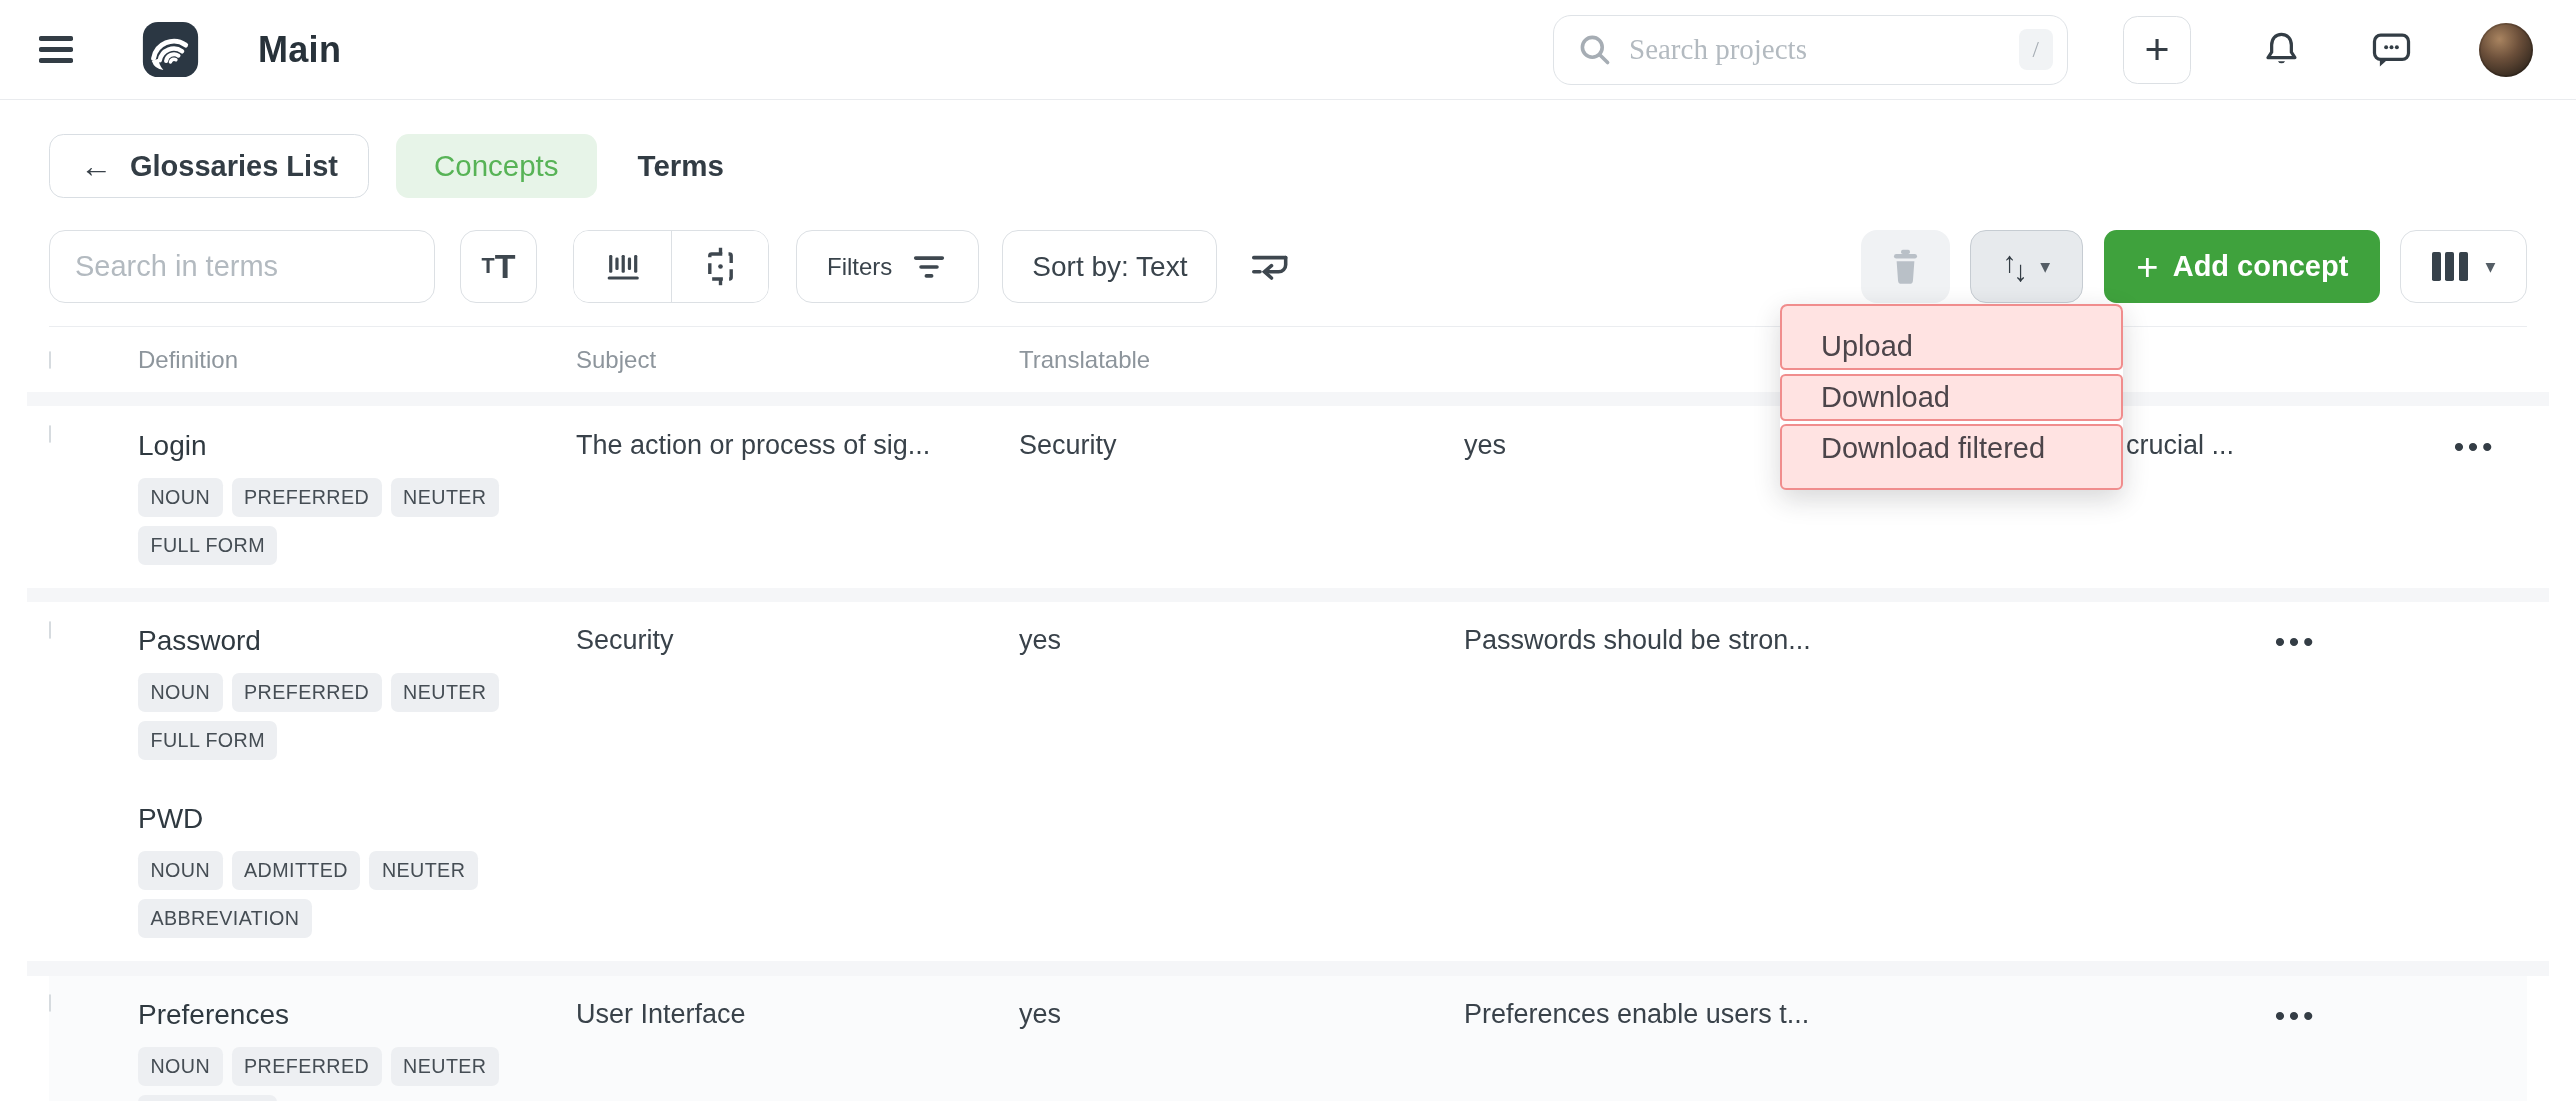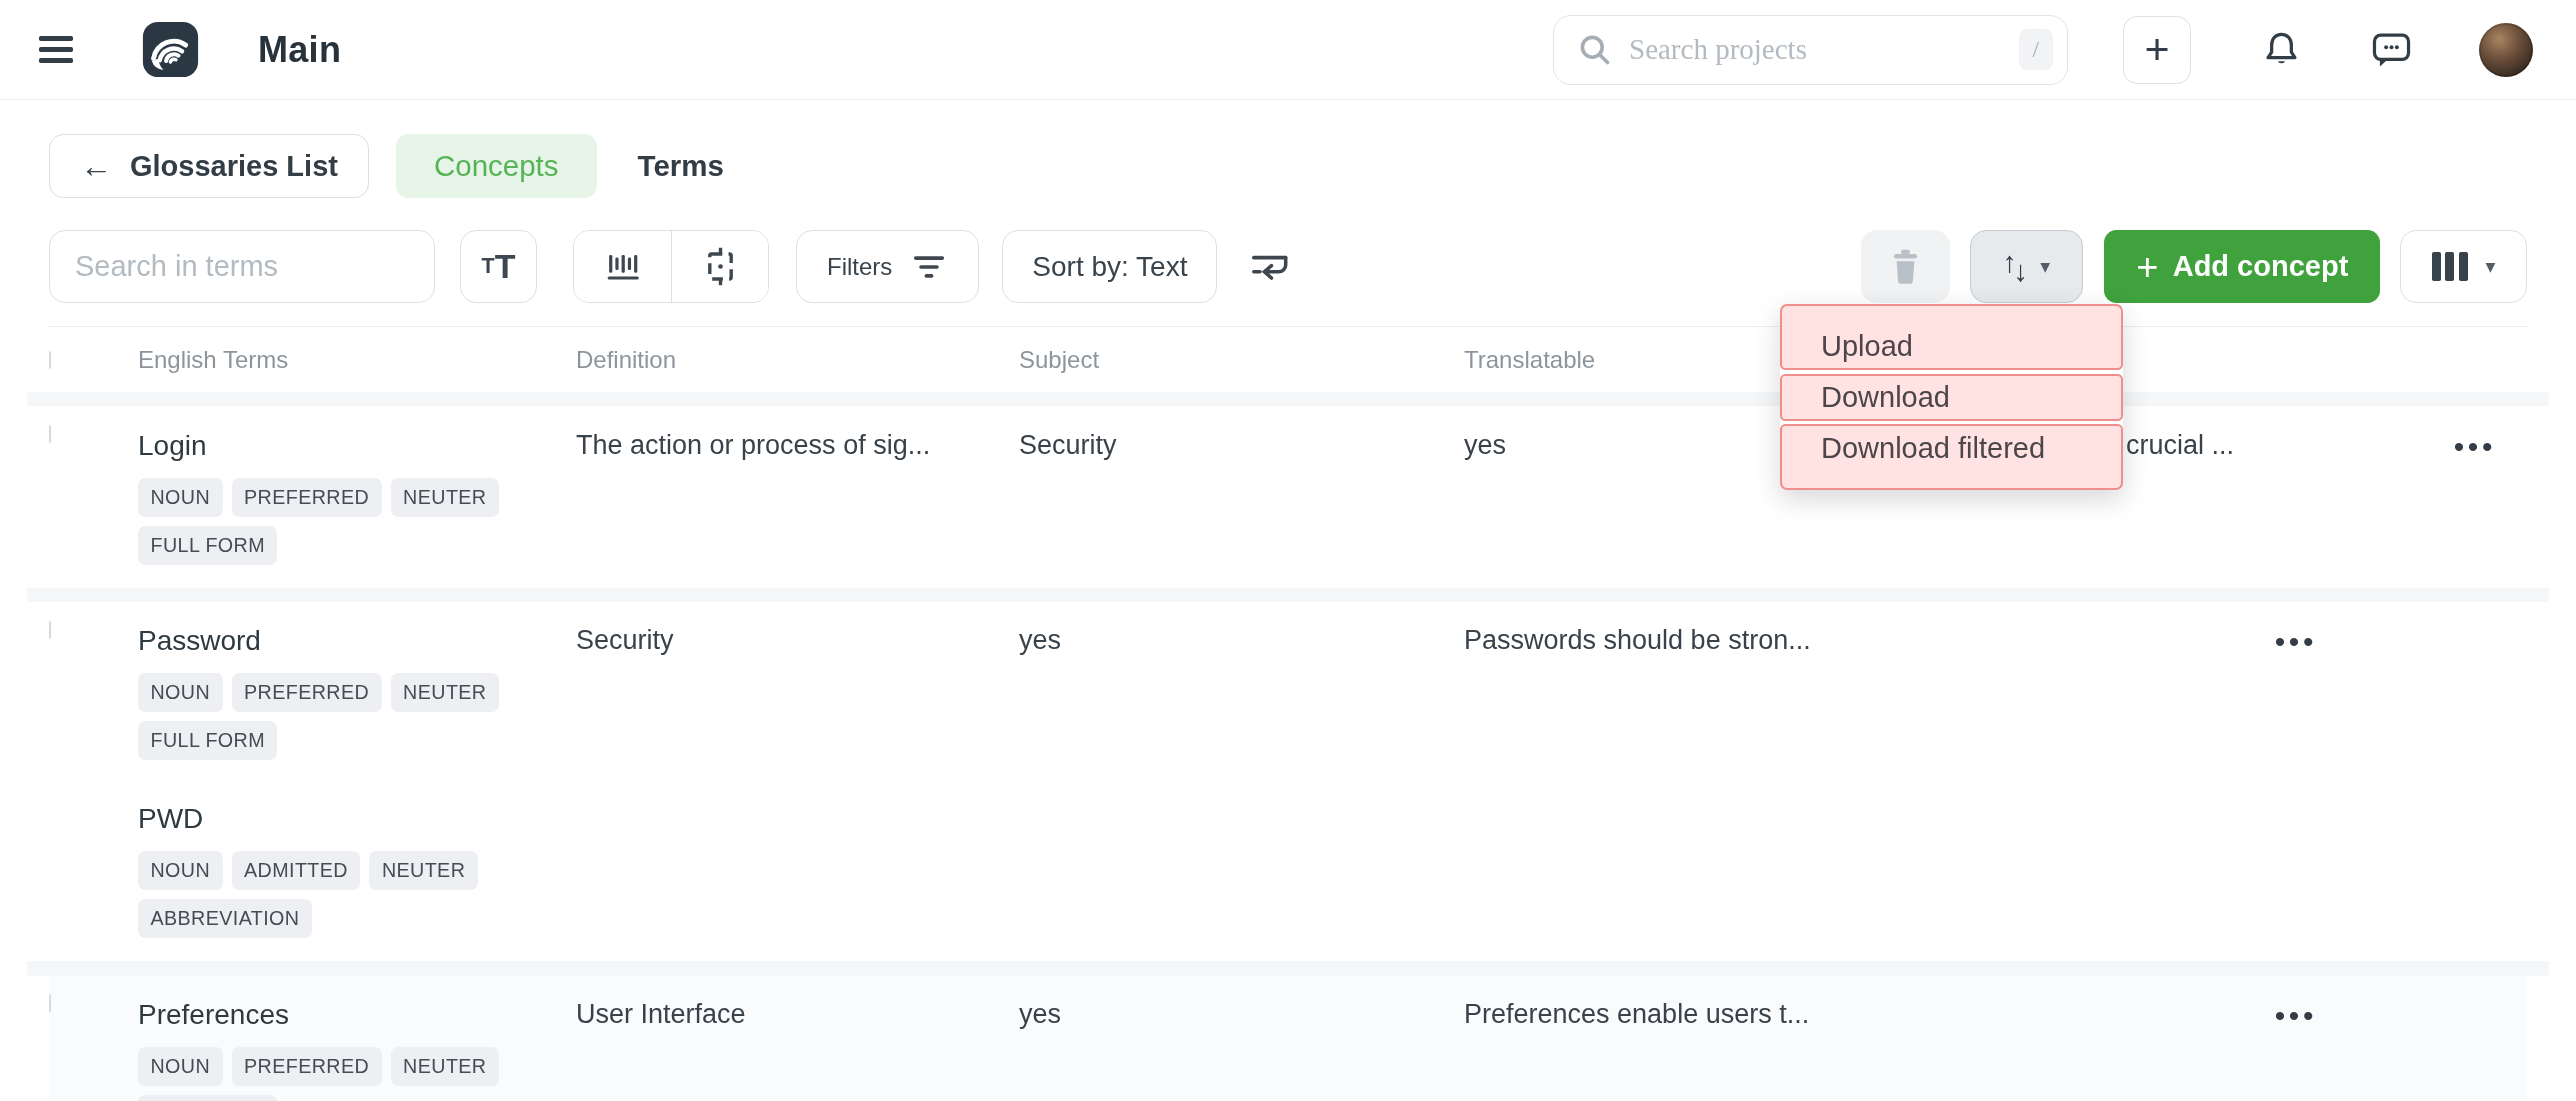--- a/index.html
+++ b/index.html
@@ -91,21 +91,21 @@
   .ellipsis { font-size:30px; letter-spacing:3.6px; color:#343d45; cursor:pointer; line-height:1; padding-top:1.8px; }
   .r1 { min-height:154px; } .r2 { min-height:299px; } .r3 { min-height:148px; }
 
   
   .dropdown { position:absolute; left:1780px; top:304px; width:343px; background:#fff; border-radius:9px;
               box-shadow:0 9px 27px rgba(31,35,40,.18); z-index:50; }
   .menu-item { background:#ffe3e2; border:2.7px solid #f08d8d; border-radius:5.4px; display:flex; align-items:center;
                padding-left:39px; font-size:29px; color:#4c454a; cursor:pointer; }
   .mi-first { height:66px; padding-top:18px; border-top-left-radius:7.2px; border-top-right-radius:7.2px; }
   .mi-mid { height:47px; margin-top:3.6px; }
-  .mi-last { height:66px; margin-top:3.6px; padding-bottom:18px; border-bottom-left-radius:7.2px; border-bottom-right-radius:7.2px; }
+  .mi-last { height:66px; margin-top:3.6px; padding-bottom:18px; border-bottom-left-radius:7.2px; border-bottom-right-radius:7.2px;border-radius:6px; }
 
   svg { display:block; }
 </style>
 </head>
 <body>
 
 <header class="topbar">
   <div class="hamburger">
       <span></span>
       <span></span>
@@ -264,21 +264,20 @@
         <i></i>
       </span>
     <span class="caret">▾</span>
   </button>
 </div>
 
 <main class="table">
 
   <div class="grid-row thead">
     <div><span class="checkbox"></span></div>
-    <div class="th">English Terms</div>
     <div class="th">Definition</div>
     <div class="th">Subject</div>
     <div class="th">Translatable</div>
     <div class="th"></div>
     <div></div>
   </div>
 
   <div class="sep"></div>
 
   <div class="grid-row row r1">

